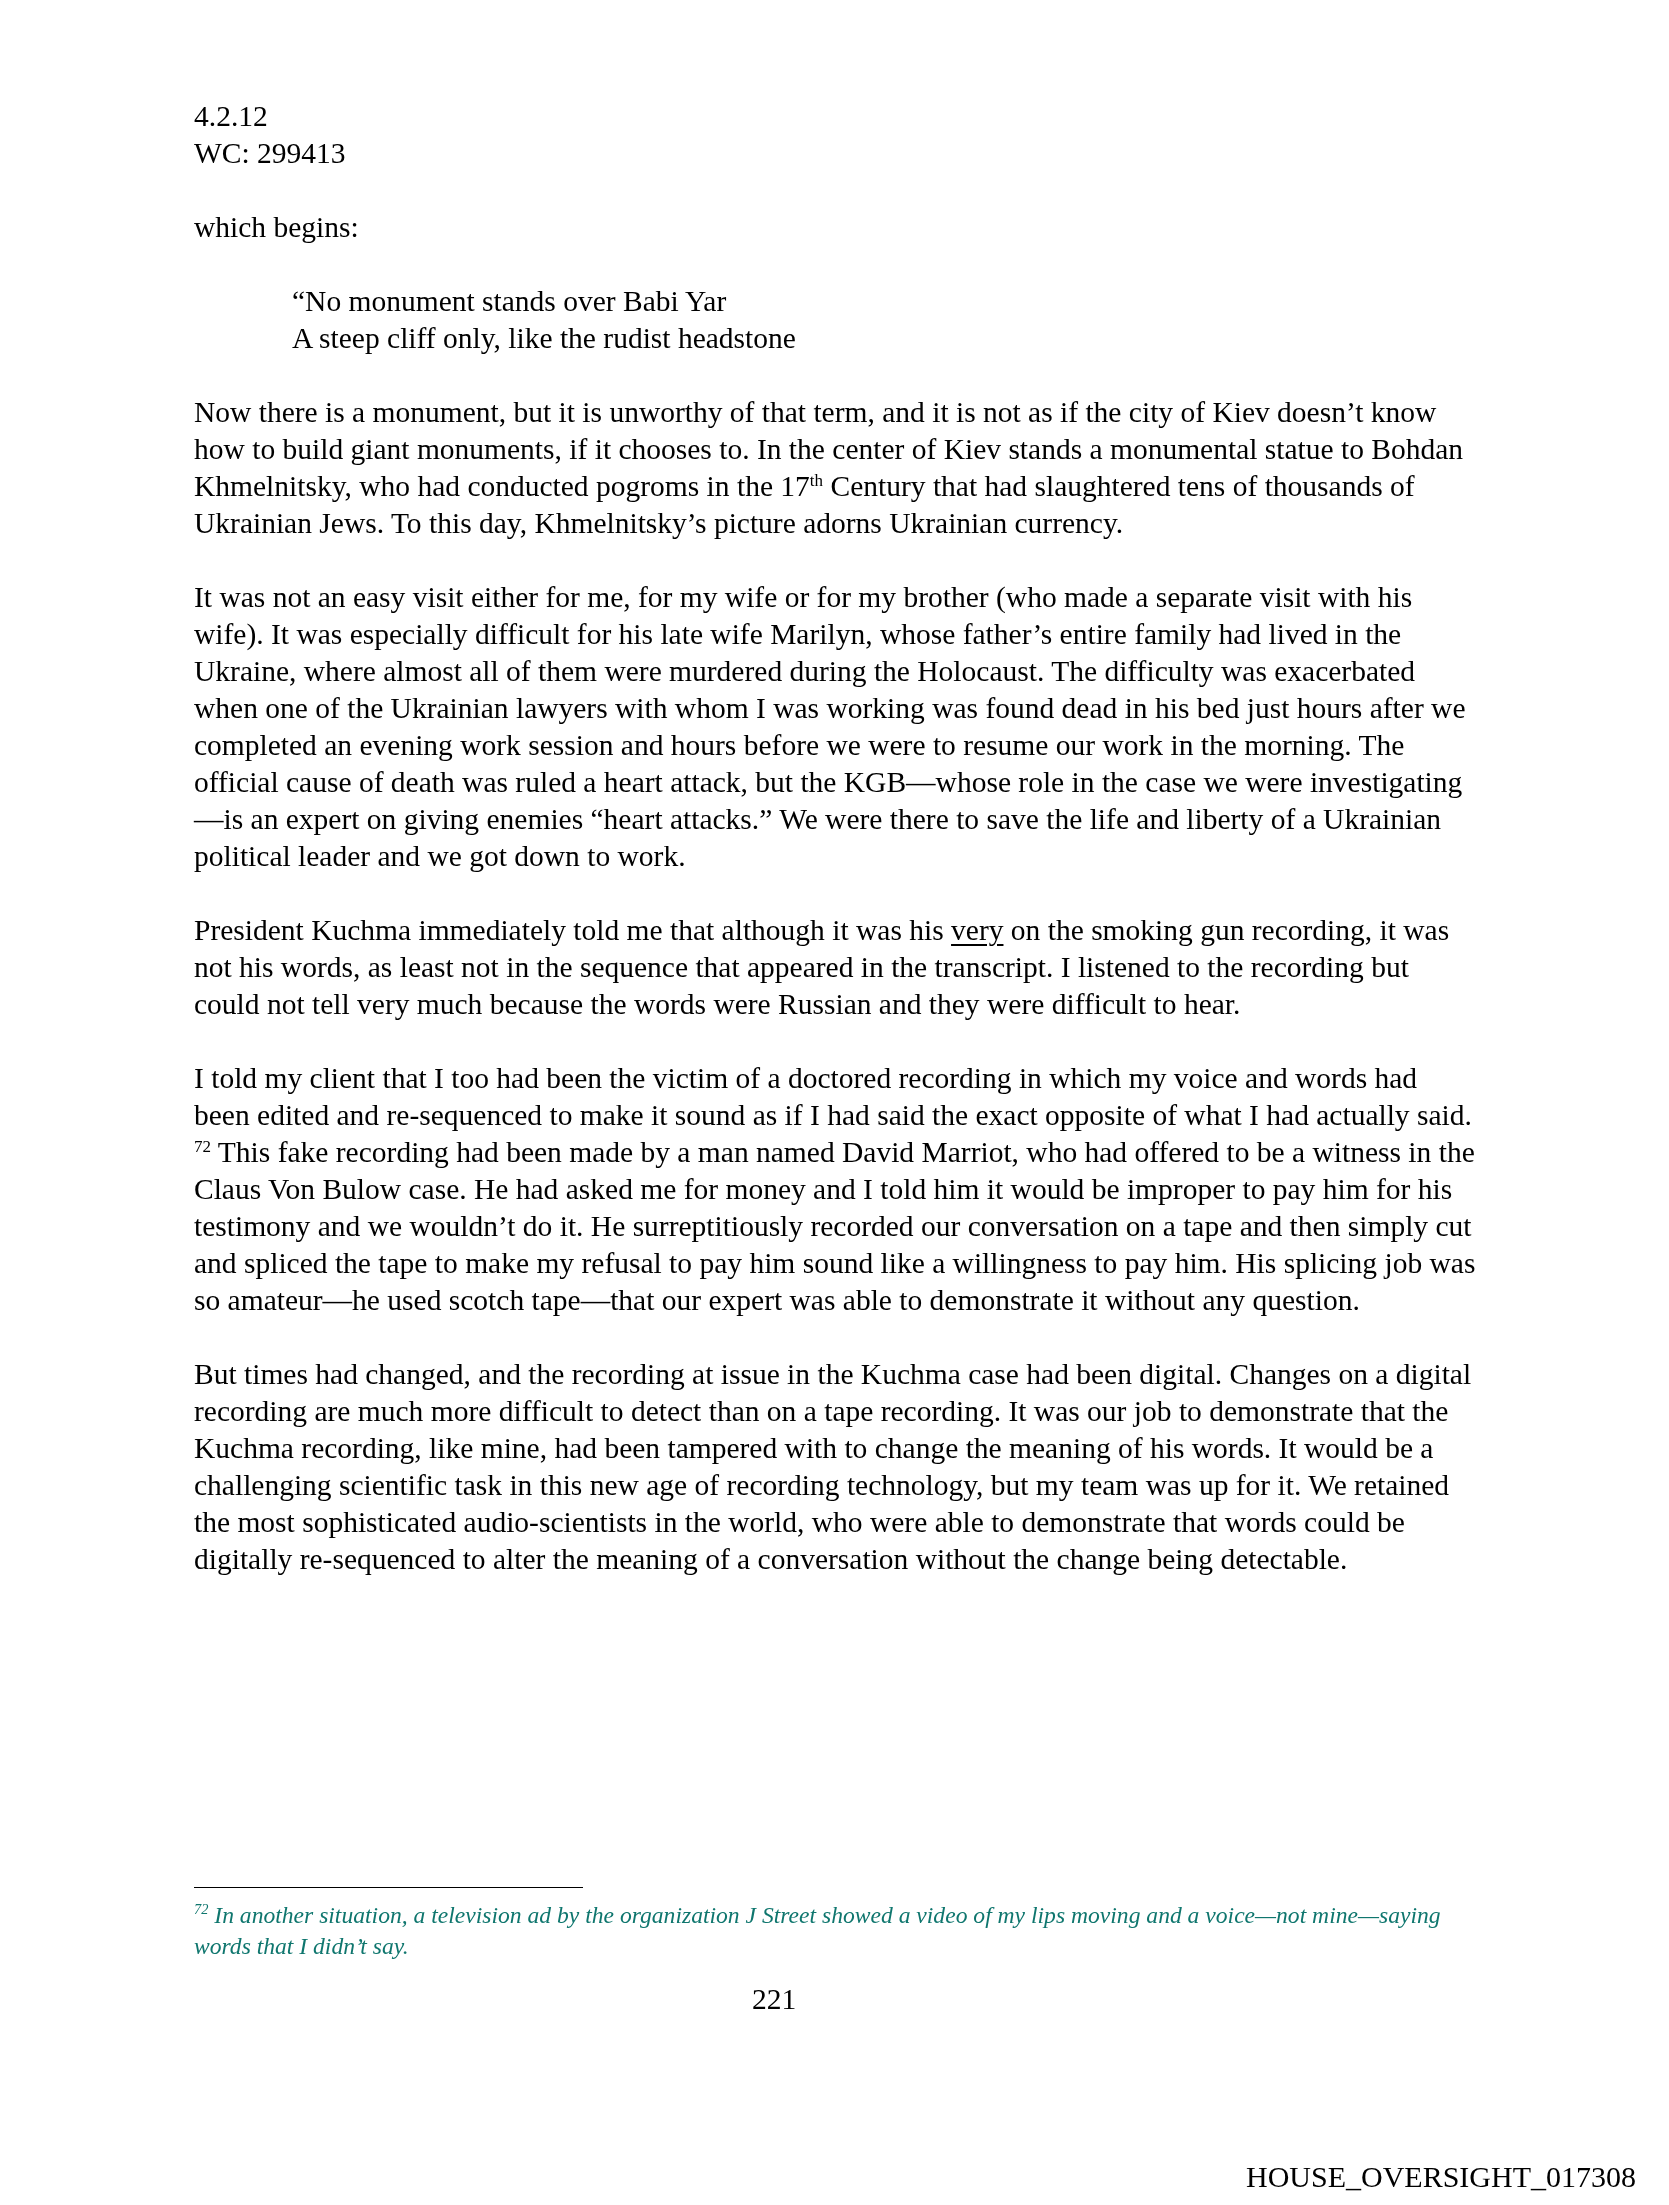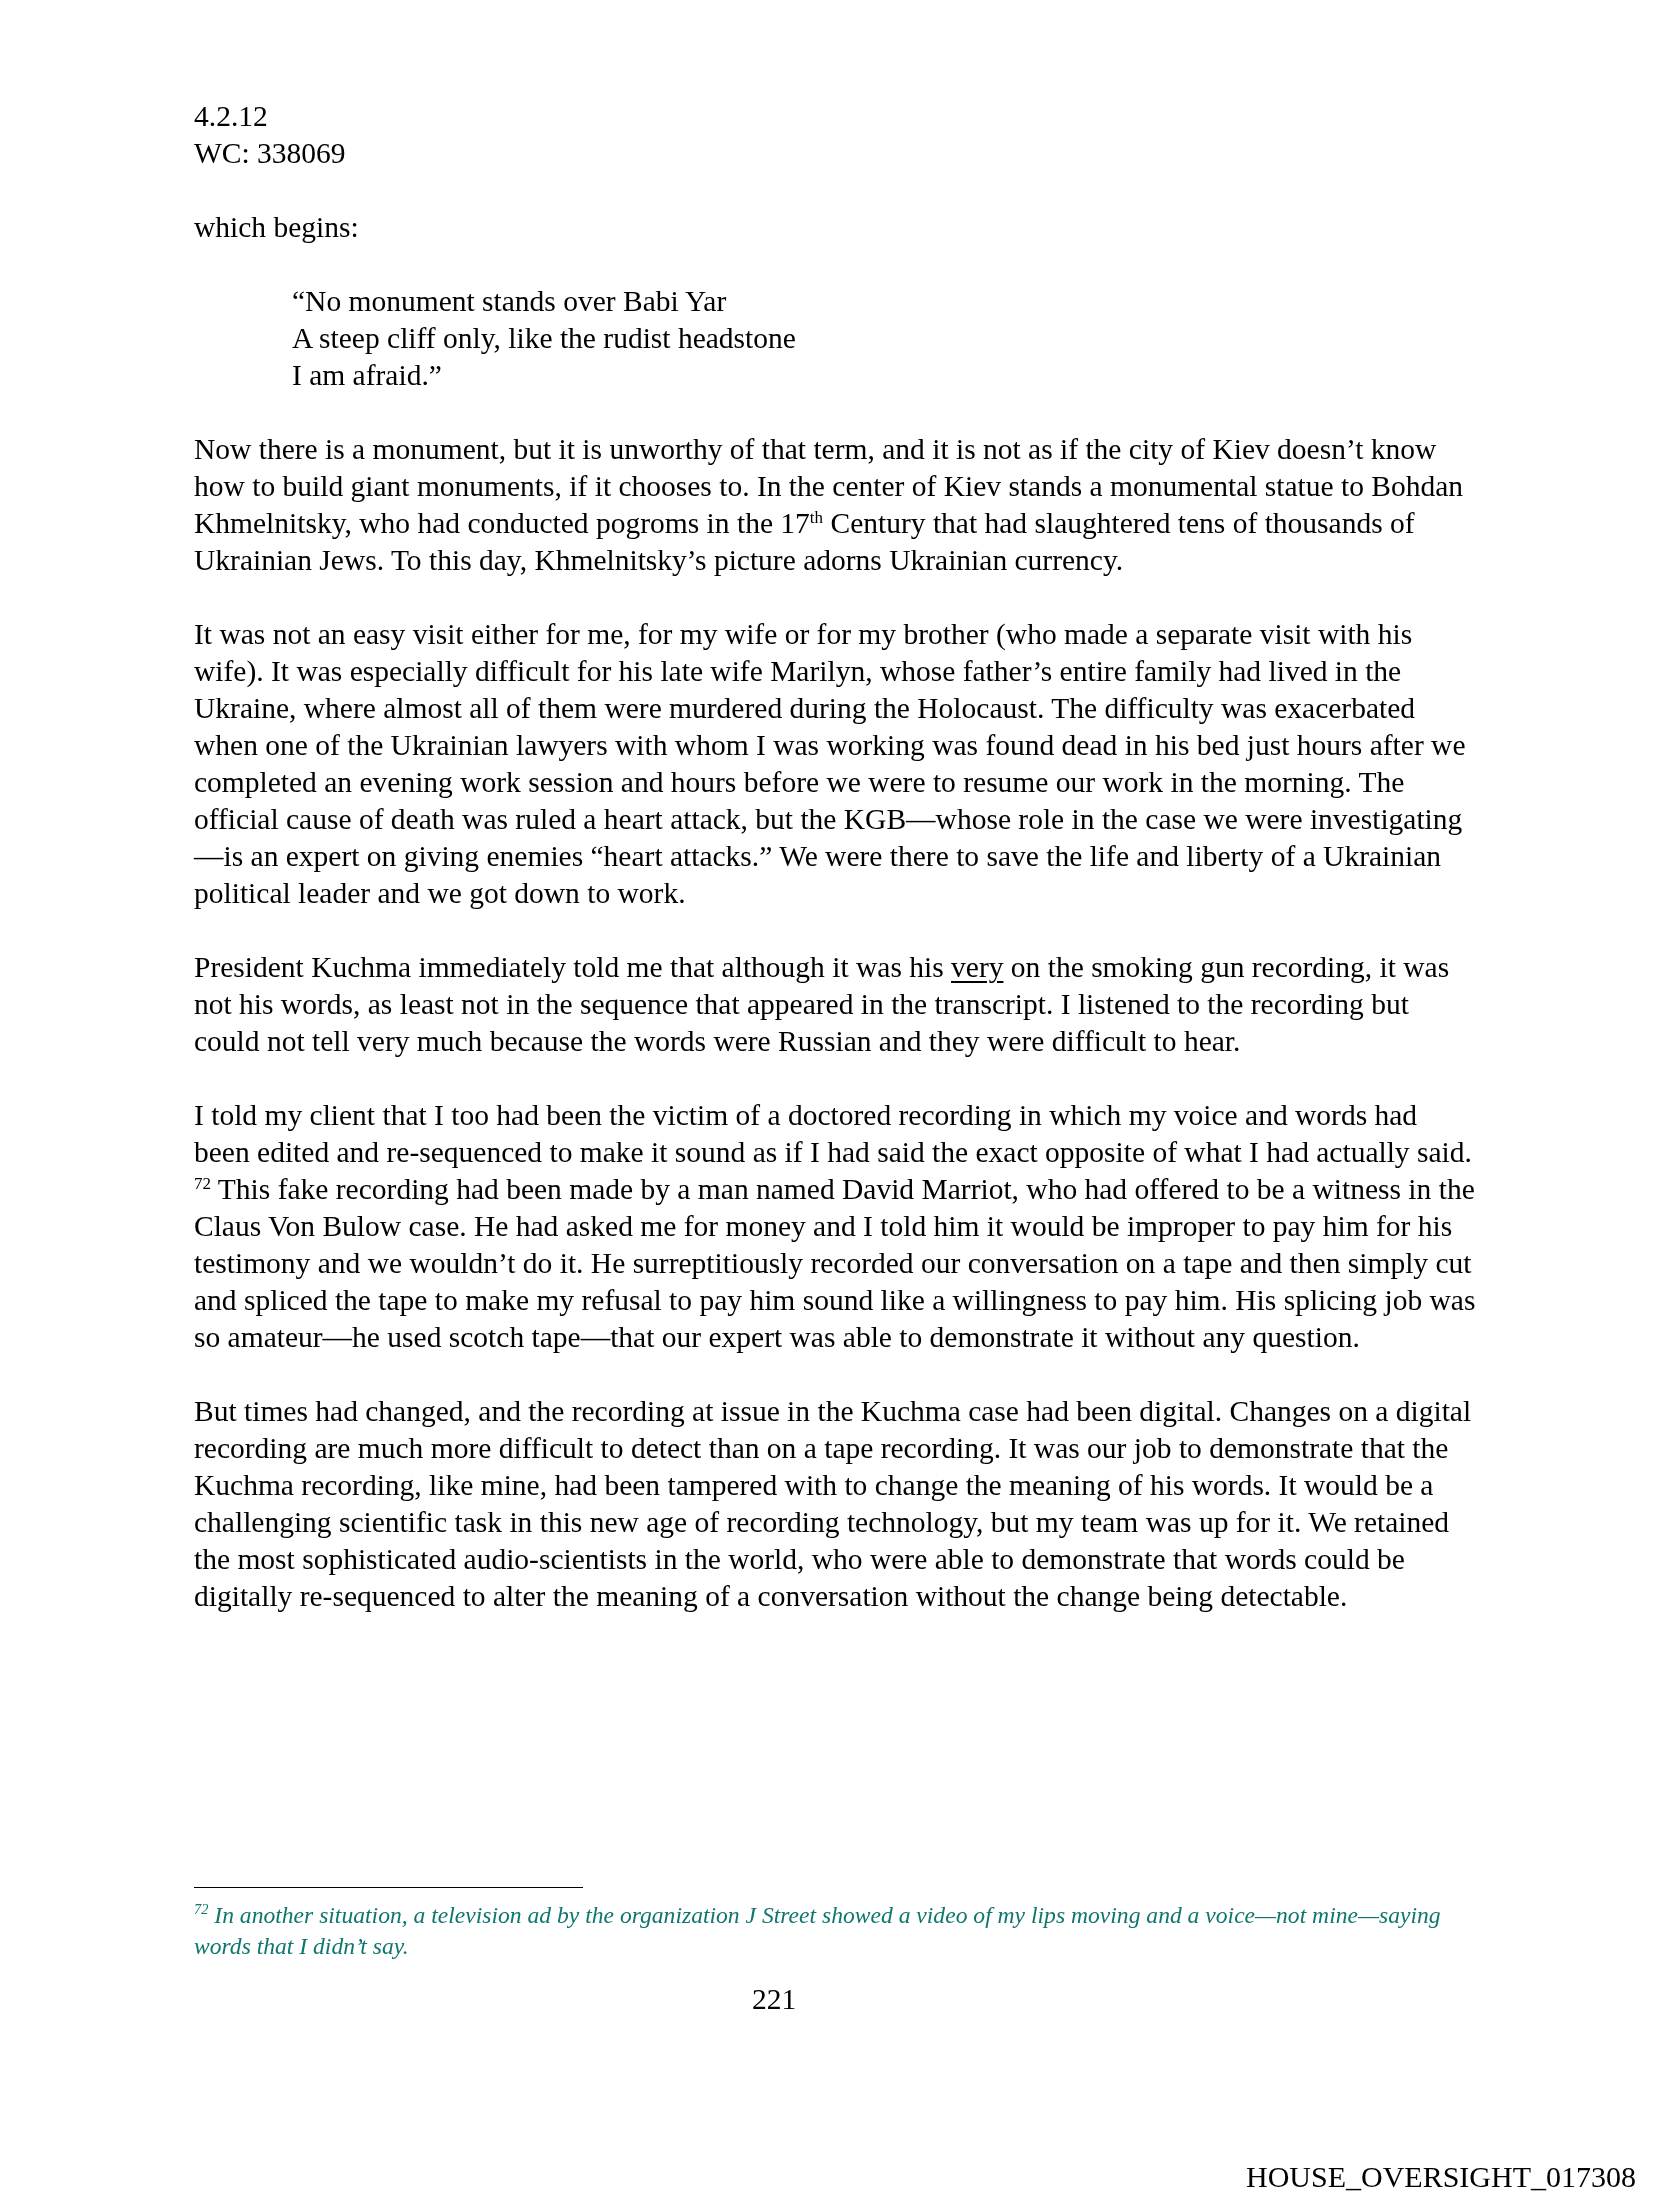--- a/index.html
+++ b/index.html
@@ -36,29 +36,28 @@
     position: absolute; right: 33px; top: 2160px;
     font-family: Liberation Serif, serif; font-size: 30px; color: #000;
   }
 </style>
 </head>
 <body>
 
 <div class="page">
   <div>
     <span class="header-line">4.2.12</span>
-    <span class="header-line">WC:  338069</span>
+    <span class="header-line">WC:  299413</span>
   </div>
 
   <p class="gap-lg">which begins:</p>
 
   <div class="poem">
     <span class="line">“No monument stands over Babi Yar</span>
     <span class="line">A steep cliff only, like the rudist headstone</span>
-    <span class="line">I am afraid.”</span>
   </div>
 
   <div class="paras">
     <p><span>Now there is a monument, but it is unworthy of that term, and it is not as if the city of Kiev doesn’t know how to build giant monuments, if it chooses to.  In the center of Kiev stands a monumental statue to Bohdan Khmelnitsky, who had conducted pogroms in the 17</span><sup>th</sup><span> Century that had slaughtered tens of thousands of Ukrainian Jews.  To this day, Khmelnitsky’s picture adorns Ukrainian currency.</span></p>
 
     <p>It was not an easy visit either for me, for my wife or for my brother (who made a separate visit with his wife).  It was especially difficult for his late wife Marilyn, whose father’s entire family had lived in the Ukraine, where almost all of them were murdered during the Holocaust.  The difficulty was exacerbated when one of the Ukrainian lawyers with whom I was working was found dead in his bed just hours after we completed an evening work session and hours before we were to resume our work in the morning.  The official cause of death was ruled a heart attack, but the KGB—whose role in the case we were investigating—is an expert on giving enemies “heart attacks.”  We were there to save the life and liberty of a Ukrainian political leader and we got down to work.</p>
 
     <p><span>President Kuchma immediately told me that although it was his </span><span class="u">very</span><span> on the smoking gun recording, it was not his words, as least not in the sequence that appeared in the transcript. I listened to the recording but could not tell very much because the words were Russian and they were difficult to hear.</span></p>
 
     <p><span>I told my client that I too had been the victim of a doctored recording in which my voice and words had been edited and re-sequenced to make it sound as if I had said the exact opposite of what I had actually said. </span><sup>72</sup><span>  This fake recording had been made by a man named David Marriot, who had offered to be a witness in the Claus Von Bulow case.  He had asked me for money and I told him it would be improper to pay him for his testimony and we wouldn’t do it.  He surreptitiously recorded our conversation on a tape and then simply cut and spliced the tape to make my refusal to pay him sound like a willingness to pay him.  His splicing job was so amateur—he used scotch tape—that our expert was able to demonstrate it without any question.</span></p>

